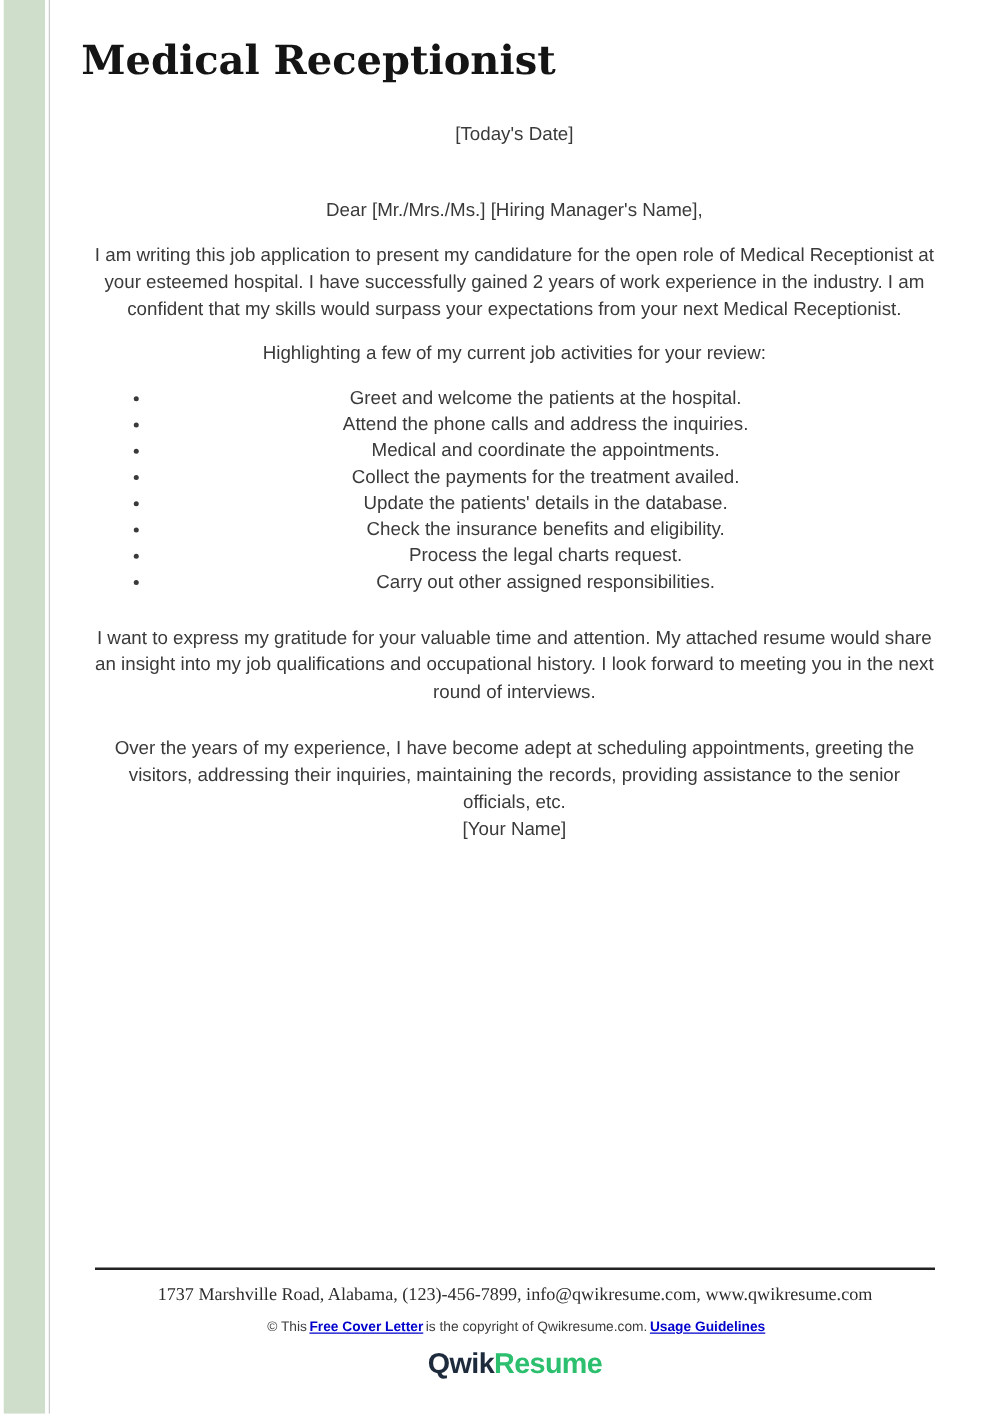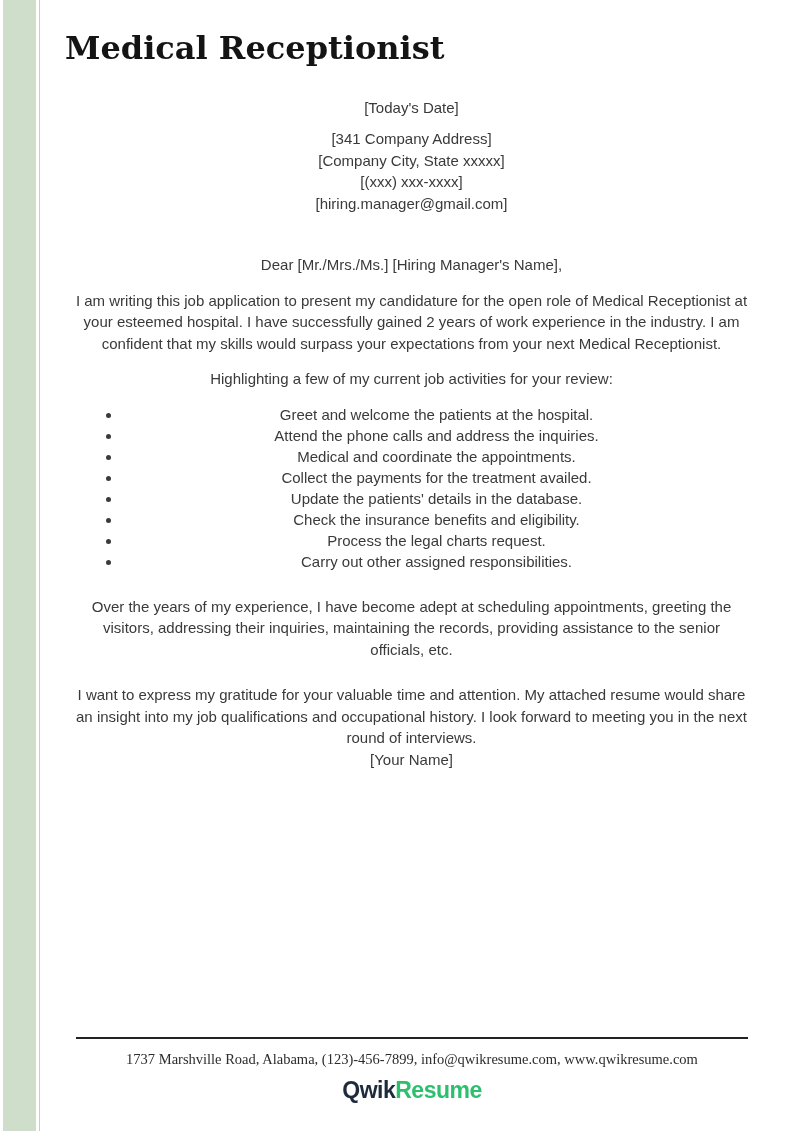--- a/index.html
+++ b/index.html
@@ -93,48 +93,43 @@
 <div class="side-strip"></div>
 <div class="side-strip-line"></div>
 
 <div class="header">
   <h2 class="job-title">Medical Receptionist</h2>
 </div>
 
 <div class="content">
   <p class="date-line">[Today's Date]</p>
 
-  <div class="address-block">
-    <p>[341 Company Address]</p>
-    <p>[Company City, State xxxxx]</p>
-    <p>[(xxx) xxx-xxxx]</p>
-    <p>[hiring.manager@gmail.com]</p>
-  </div>
 
   <p class="salutation">Dear [Mr./Mrs./Ms.] [Hiring Manager's Name],</p>
 
   <p class="para">I am writing this job application to present my candidature for the open role of Medical Receptionist at your esteemed hospital. I have successfully gained 2 years of work experience in the industry. I am confident that my skills would surpass your expectations from your next Medical Receptionist.</p>
 
   <p class="para">Highlighting a few of my current job activities for your review:</p>
 
   <ul class="duties">
     <li>Greet and welcome the patients at the hospital.</li>
     <li>Attend the phone calls and address the inquiries.</li>
     <li>Medical and coordinate the appointments.</li>
     <li>Collect the payments for the treatment availed.</li>
     <li>Update the patients' details in the database.</li>
     <li>Check the insurance benefits and eligibility.</li>
     <li>Process the legal charts request.</li>
     <li>Carry out other assigned responsibilities.</li>
   </ul>
 
+  <p class="para-after-list">I want to express my gratitude for your valuable time and attention. My attached resume would share an insight into my job qualifications and occupational history. I look forward to meeting you in the next round of interviews.</p>
+
   <p class="para-after-list">Over the years of my experience, I have become adept at scheduling appointments, greeting the visitors, addressing their inquiries, maintaining the records, providing assistance to the senior officials, etc.</p>
-
-  <p class="para-after-list">I want to express my gratitude for your valuable time and attention. My attached resume would share an insight into my job qualifications and occupational history. I look forward to meeting you in the next round of interviews.</p>
 
   <p class="signature">[Your Name]</p>
 </div>
 
 <div class="footer">
   <hr class="footer-rule">
   <p class="footer-contact">1737 Marshville Road, Alabama, (123)-456-7899, info@qwikresume.com, www.qwikresume.com</p>
+  <p class="footer-copyright"><span>© This</span><a>Free Cover Letter</a><span>is the copyright of Qwikresume.com.</span><a>Usage Guidelines</a></p>
   <div class="logo"><span class="logo-qwik">Qwik</span><span class="logo-resume">Resume</span></div>
 </div>
 
 </body></html>

